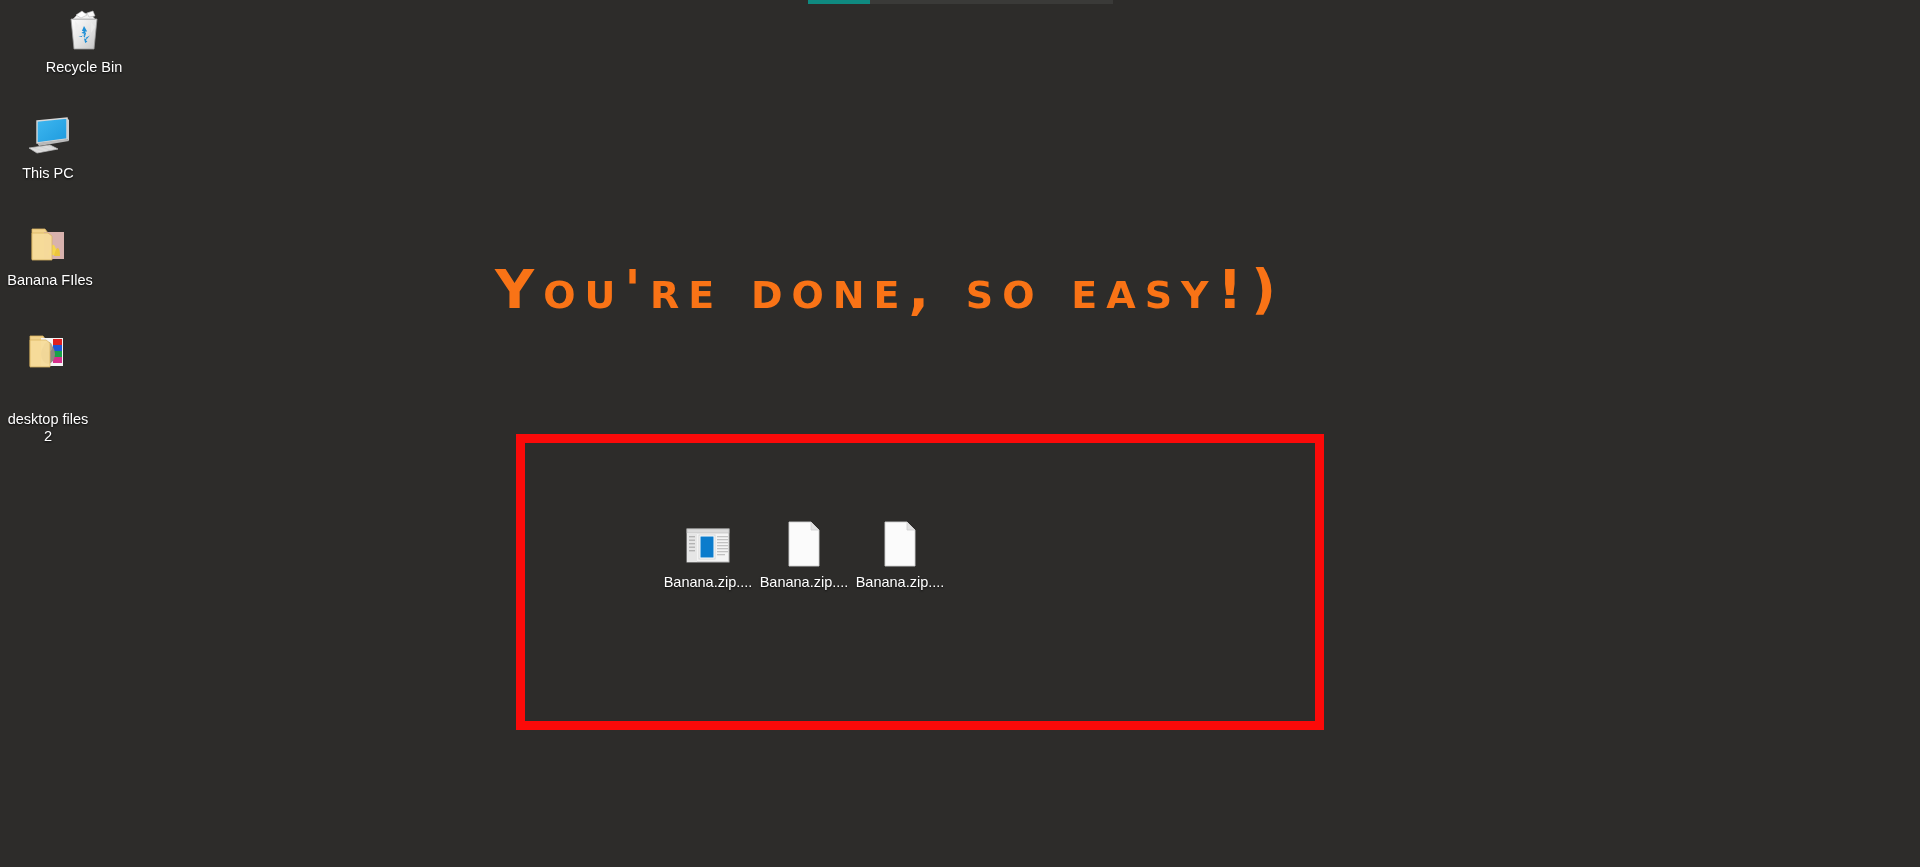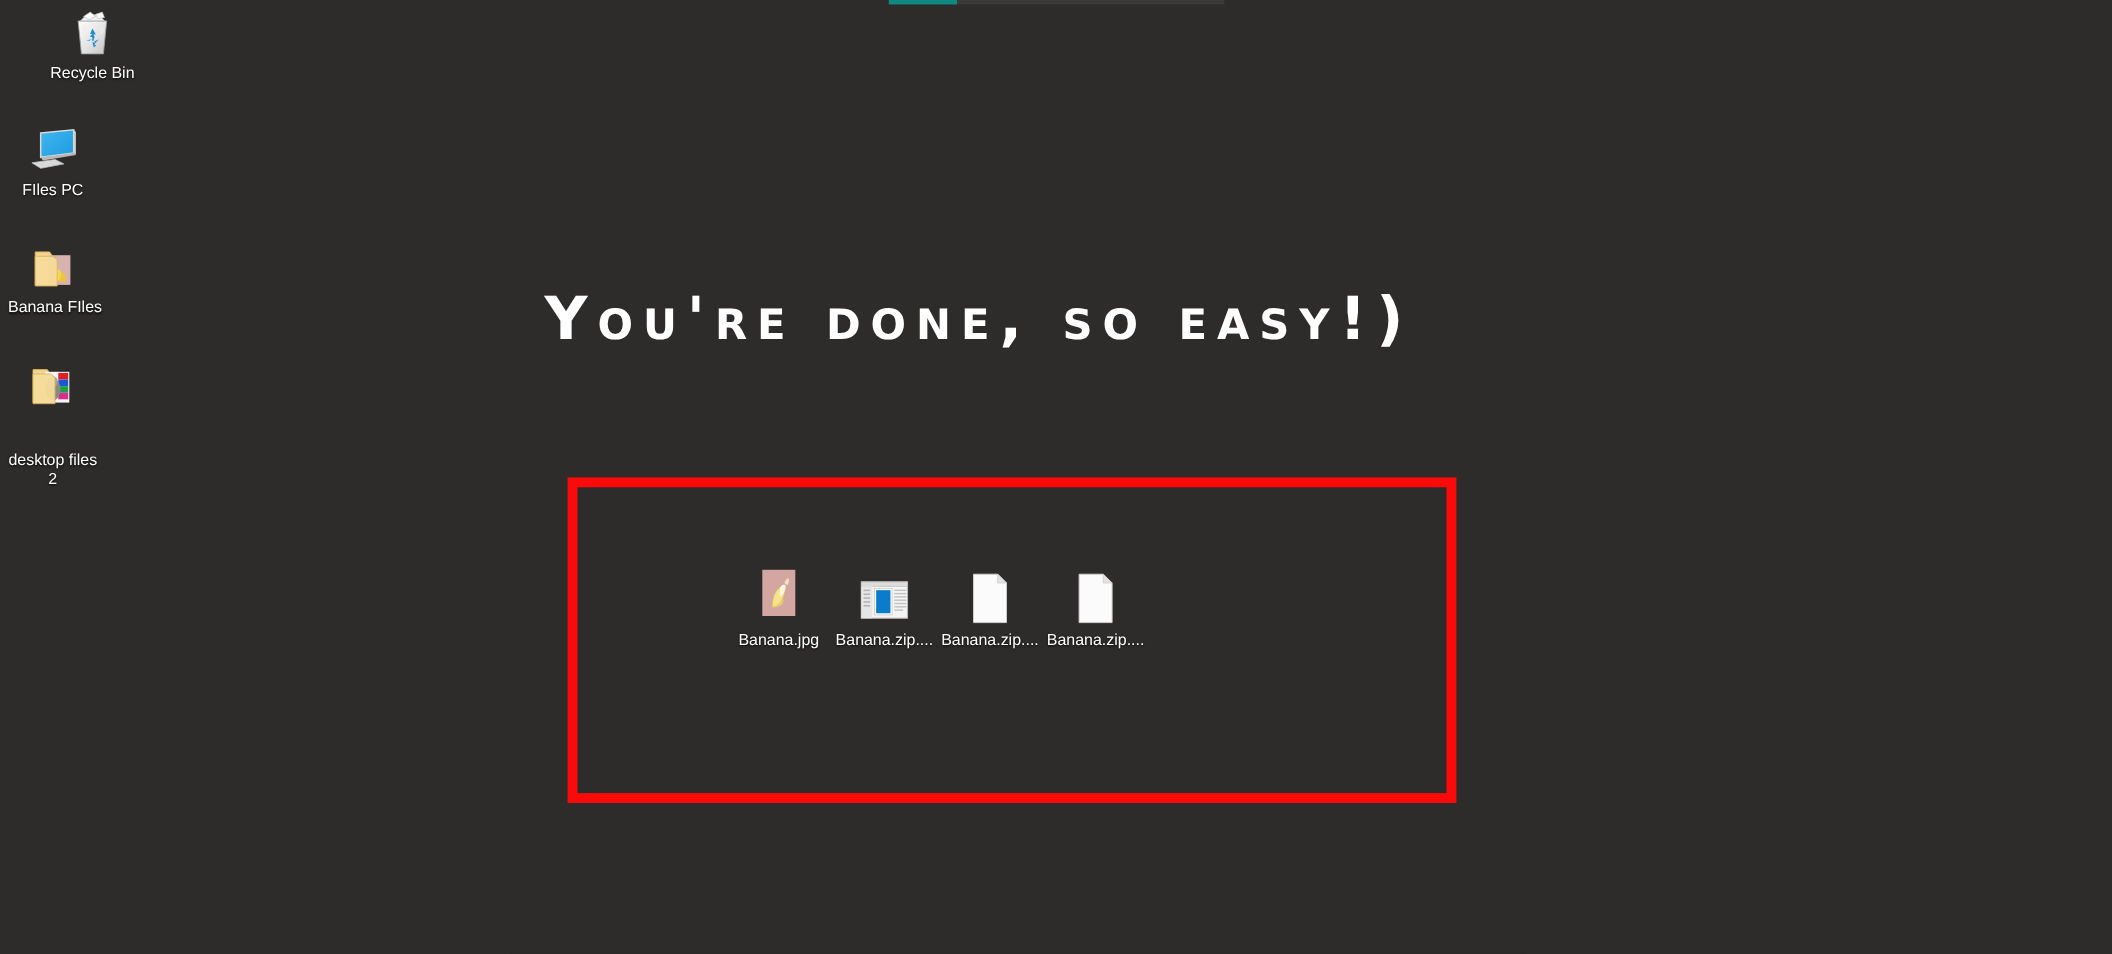--- a/index.html
+++ b/index.html
@@ -70,21 +70,21 @@
   #icon-desktop-files   { left: 2px; top: 219px; }
   #icon-desktop-files-2 { left: 0px; top: 326px; gap: 32px; }
 
   
   #banner-text {
     position: absolute;
     left: 0;
     top: 262px;
     width: 1780px;
     text-align: center;
-    color: #ffffff;
+    color: #f97316;
     font-family: "DejaVu Sans", sans-serif;
     font-weight: bold;
     font-size: 54px;
     font-variant: small-caps;
     letter-spacing: 9px;
     line-height: 56px;
     white-space: nowrap;
     user-select: none;
   }
 
@@ -181,21 +181,21 @@
         <path d="M43 6 L45 8 L45 29 L43 27 Z" fill="#cfcfcf"></path>
         <path d="M13 31 L43 27 L45 29 L15 34 Z" fill="#b9b9b9"></path>
         <path d="M5 36 L26 33 L34 37 L13 41 Z" fill="#e8e8e8" stroke="#b5b5b5" stroke-width="0.8"></path>
         <g stroke="#c0c0c0" stroke-width="0.55">
           <path d="M8 37 L28 34.2"></path>
             <path d="M9.6 38.2 L29.6 35.4"></path>
           <path d="M11.2 39.4 L31.2 36.6"></path>
         </g>
       </svg>
     </span>
-    <span class="label">FIles PC</span>
+    <span class="label">This PC</span>
   </div>
 
   <div class="desktop-icon" id="icon-desktop-files">
     <span class="glyph">
       <svg viewBox="0 0 48 48" width="48" height="48">
         <path d="M6 10 L19 10 L22 14 L26 14 L26 40 L6 40 Z" fill="#f2d38c" stroke="#d9b461" stroke-width="0.8"></path>
         <rect x="18" y="13" width="20" height="27" fill="#d8b2ad"></rect>
         <path d="M22 36 q3 -12 6 -10 q2 2 3 10 Z" fill="#f5d64d"></path>
         <path d="M28 37 q2 -9 4 -8 q2 1 2 8 Z" fill="#ecc53c"></path>
         <path d="M6 14 L22 14 L26 17 L26 41 L6 41 Z" fill="#f7dc9a" stroke="#d9b461" stroke-width="0.8" opacity="0.95"></path>
@@ -224,32 +224,20 @@
   </div>
 
 </div>
 
 <div id="banner-text">You're done, so easy!)</div>
 
 <div id="red-box"></div>
 
 <div id="file-group">
 
-  <div class="file-item">
-    <span class="glyph">
-      <svg viewBox="0 0 40 52" width="40" height="52">
-        <rect x="5" y="2" width="30" height="42" fill="#d3a6a1"></rect>
-        <path d="M14 36 q0 -13 7 -18 q3 -2 4 1 q1 3 -1 8 q-3 8 -10 9 Z" fill="#f6e28a" stroke="#d9c167" stroke-width="0.6"></path>
-        <path d="M21 18 q3 -4 5 -2 q1 2 -1 6 q-2 4 -4 4 Z" fill="#fdf6dc"></path>
-        <path d="M25 14 q2 -5 4 -4 q1 2 -1 6 Z" fill="#efe4c0"></path>
-        <path d="M14 36 q6 -2 10 -8 q1 3 -2 6 q-4 3 -8 2 Z" fill="#e9cf6a"></path>
-      </svg>
-    </span>
-    <span class="label">Banana.jpg</span>
-  </div>
 
   <div class="file-item">
     <span class="glyph">
       <svg viewBox="0 0 48 42" width="48" height="42">
         <rect x="3" y="3" width="42" height="33" fill="#f4f4f4" stroke="#b9b9b9" stroke-width="1"></rect>
         <rect x="3" y="3" width="42" height="4" fill="#dcdcdc" stroke="#b9b9b9" stroke-width="0.6"></rect>
         <rect x="3" y="7" width="10" height="29" fill="#e6e6e6"></rect>
         <g fill="#b3b3b3">
           <rect x="5" y="10" width="6" height="1.4"></rect>
           <rect x="5" y="13.5" width="6" height="1.4"></rect>

